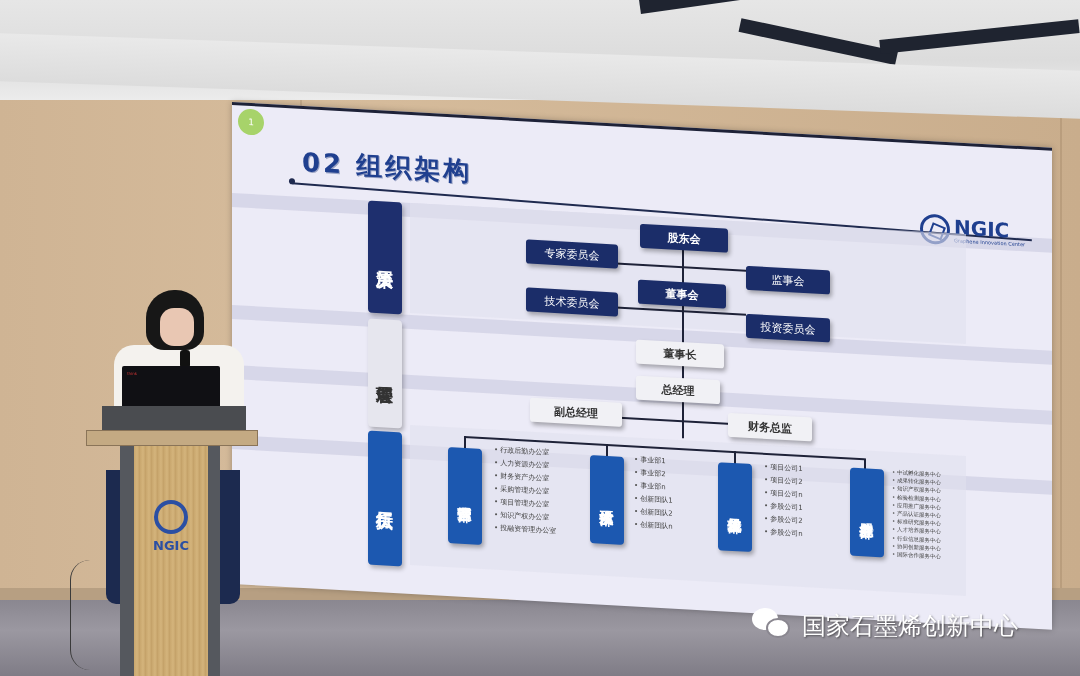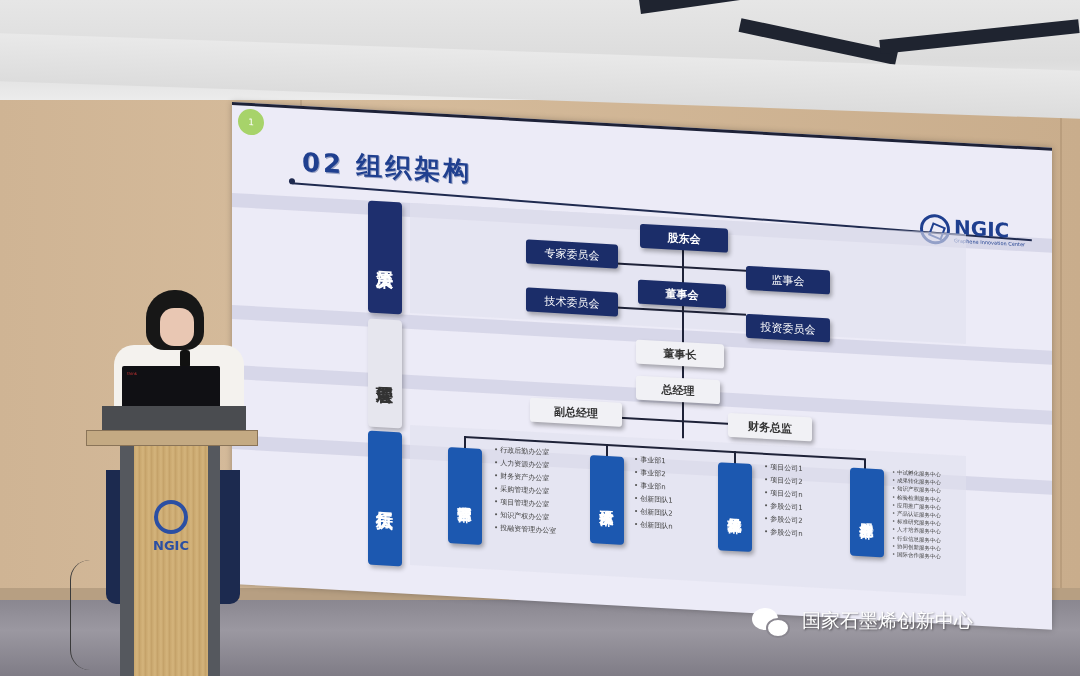--- a/index.html
+++ b/index.html
@@ -51,21 +51,21 @@
     .podium-top { position: absolute; left: 102px; top: 406px; width: 144px; height: 26px; background: #4a4c50; }
     .podium-shelf { position: absolute; left: 86px; top: 430px; width: 172px; height: 16px; background: #c4aa83; border: 1px solid #8a7458; }
     .podium-col { position: absolute; left: 120px; top: 446px; width: 100px; height: 230px; background: #55585e; }
     .podium-wood { position: absolute; left: 134px; top: 446px; width: 74px; height: 230px; background: repeating-linear-gradient(90deg,#c9a76e 0px,#d4b47c 3px,#c29f66 6px); }
     .podium-logo { position: absolute; left: 148px; top: 500px; width: 46px; text-align: center; }
     .podium-mark { width: 34px; height: 34px; border-radius: 50%; border: 4px solid #2b4fa3; margin: 0 auto; }
     .podium-text { font-size: 13px; font-weight: bold; color: #2b4fa3; margin-top: 4px; }
     .skirt { position: absolute; left: 106px; top: 470px; width: 134px; height: 134px; background: #1c2a4f; border-radius: 0 0 10px 10px; }
     .cable { position: absolute; left: 70px; top: 560px; width: 40px; height: 110px; border-left: 1px solid #3a3a3a; border-radius: 20px; }
 
-    .watermark { position: absolute; left: 752px; top: 608px; display: flex; align-items: flex-start; gap: 8px; color: #fff; font-size: 19px; text-shadow: 1px 1px 2px rgba(0,0,0,0.5); }
+    .watermark { position: absolute; left: 752px; top: 608px; display: flex; align-items: flex-end; gap: 8px; color: #fff; font-size: 24px; text-shadow: 1px 1px 2px rgba(0,0,0,0.5); }
     .wechat-icon { position: relative; width: 42px; height: 34px; }
     .wechat-icon .b1 { position: absolute; left: 0; top: 0; width: 26px; height: 22px; border-radius: 50%; background: #fff; }
     .wechat-icon .b2 { position: absolute; left: 14px; top: 10px; width: 24px; height: 20px; border-radius: 50%; background: #fff; border: 2px solid #8a8790; }
   </style>
 </head>
 <body>
 
 <div class="wall"></div>
 <div class="wall-seam" style="left:300px"></div>
 <div class="wall-seam" style="left:1060px"></div>

